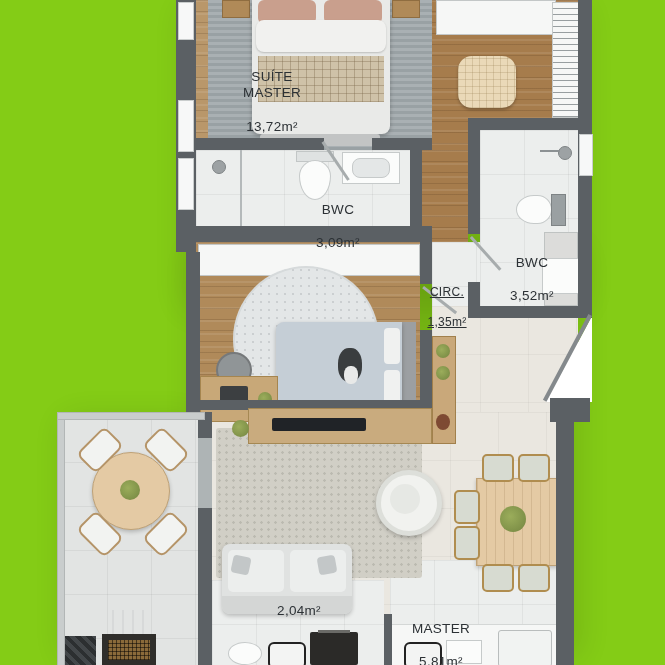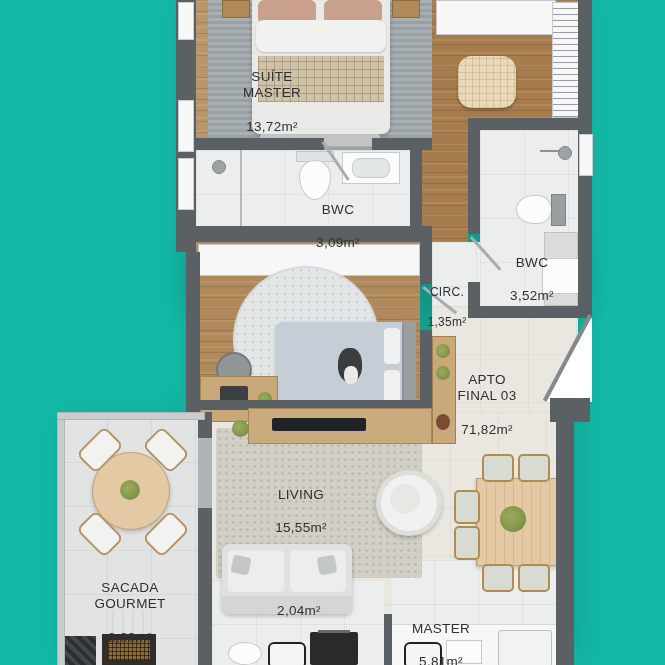--- a/index.html
+++ b/index.html
@@ -1,16 +1,16 @@
 <!DOCTYPE html>
 <html style="--wall: #5b6064; --ink: #2c3135; --wood_suite: #b9976a; --wood_closet: #a67c4c; --wood_dorm: #b08a5a; --tile_white: #eceeed; --tile_beige: #eae7e0; --rug_suite: #a3abae; --rug_living: #d1cfc6; --rug_dorm: #e3e6e7; --balcony_tile: #e2e4e3; --table_wood: #e4caa4; --plant_green: #7f9148; --sofa: #e0e2e1;"><head>
 <meta charset="utf-8">
 <style>
   html,body{margin:0;padding:0;background:#fff;}
-  .stage{position:relative;width:665px;height:665px;background:#14b8a6;overflow:hidden;
+  .stage{position:relative;width:665px;height:665px;background:#84cc16;overflow:hidden;
          font-family:"Liberation Sans",sans-serif;}
   .abs{position:absolute;}
   
   .shadow{position:absolute;background:#000;opacity:.10;filter:blur(15px);border-radius:14px;z-index:0;}
   .floor{position:absolute;z-index:10;}
   .furn{position:absolute;z-index:20;}
   .wall{position:absolute;background:var(--wall,#5b6064);z-index:25;}
   .win{position:absolute;background:#f7f8f8;border:1px solid #c9cdcd;z-index:26;}
   .door{position:absolute;height:3px;background:#a7acad;z-index:26;transform-origin:0 0;}
   .lbl{position:absolute;z-index:30;text-align:center;color:var(--ink,#2e3337);
@@ -210,37 +210,23 @@
     <div>13,72m²</div>
   </div>
   <div class="lbl" style="left:338px;top:185px;">
     <div>BWC</div>
     <div>3,09m²</div>
   </div>
   <div class="lbl" style="left:532px;top:238px;">
     <div>BWC</div>
     <div>3,52m²</div>
   </div>
-  <div class="lbl small" style="left:447px;top:270px;">
+  <div class="lbl small" style="left:447px;top:270px;text-decoration:underline;">
     <div>CIRC.</div>
     <div>1,35m²</div>
-  </div>
-  <div class="lbl" style="left:487px;top:355px;">
-    <div>APTO
-FINAL 03</div>
-    <div>71,82m²</div>
-  </div>
-  <div class="lbl" style="left:301px;top:470px;">
-    <div>LIVING</div>
-    <div>15,55m²</div>
-  </div>
-  <div class="lbl" style="left:130px;top:563px;">
-    <div>SACADA
-GOURMET</div>
-    <div>8,00m²</div>
   </div>
   <div class="lbl" style="left:299px;top:586px;">
     <div>2,04m²</div>
   </div>
   <div class="lbl" style="left:441px;top:604px;">
     <div>MASTER</div>
     <div>5,81m²</div>
   </div>
 
 </div>

